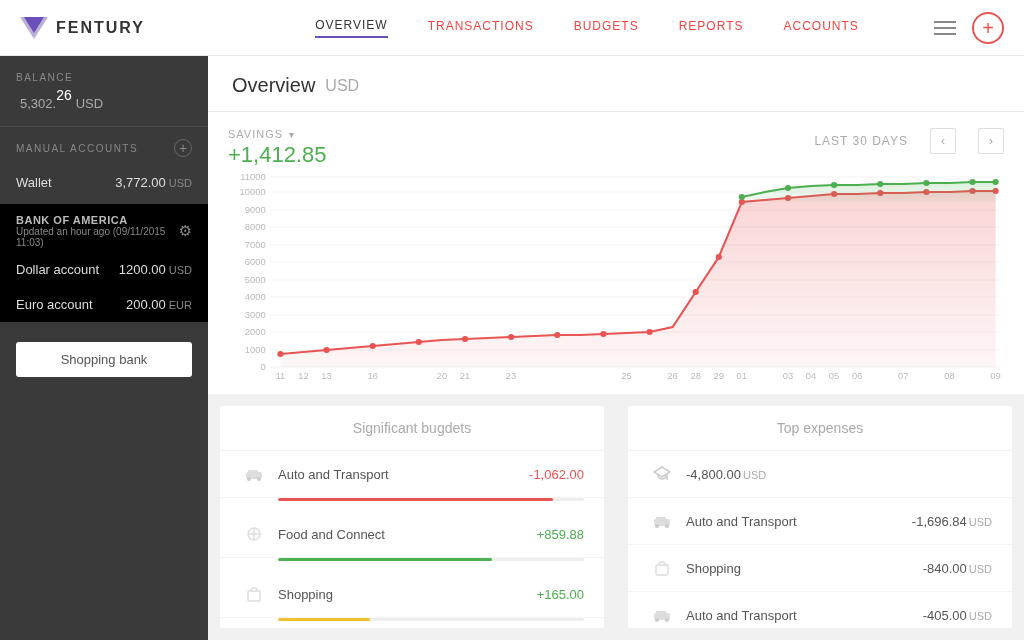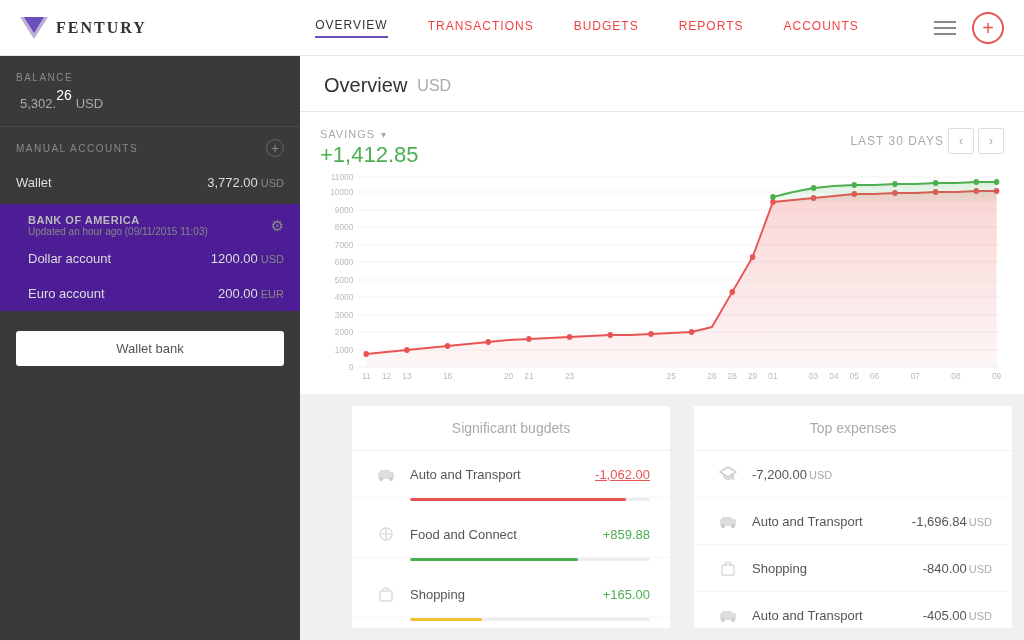--- a/index.html
+++ b/index.html
@@ -23,21 +23,20 @@
     }
     .logo-icon {
       width: 28px;
       height: 22px;
     }
     .logo-text {
       font-size: 16px;
       font-weight: 700;
       letter-spacing: 2px;
       color: #333;
-      font-family: Liberation Serif, serif;
     }
     .nav {
       flex: 1;
       display: flex;
       align-items: center;
       justify-content: center;
       gap: 40px;
     }
     .nav-item {
       font-size: 12px;
@@ -86,21 +85,21 @@
 
     
     .main-layout {
       display: flex;
       flex: 1;
       overflow: hidden;
     }
 
     
     .sidebar {
-      width: 300px;
+      width: 208px;
       background: #3a3a3a;
       flex-shrink: 0;
       display: flex;
       flex-direction: column;
       overflow-y: auto;
     }
     .balance-section {
       padding: 16px 16px 12px;
       border-bottom: 1px solid #4a4a4a;
     }
@@ -160,23 +159,22 @@
     .account-amount {
       font-size: 13px;
       color: #ddd;
     }
     .account-amount .currency {
       font-size: 11px;
       color: #888;
       margin-left: 3px;
     }
     .bank-section {
-      background: #4c1d95;
+      background: #000000;
       margin-top: 4px;
-      padding-left: 12px;
     }
     .bank-header {
       display: flex;
       align-items: center;
       justify-content: space-between;
       padding: 10px 16px 4px;
     }
     .bank-name-group {}
     .bank-name {
       font-size: 11px;
@@ -269,21 +267,21 @@
     }
     .savings-value {
       font-size: 22px;
       font-weight: 400;
       color: #4caf50;
       margin-top: 2px;
     }
     .period-selector {
       display: flex;
       align-items: center;
-      gap: 4px;
+      gap: 22px;
     }
     .period-label {
       font-size: 12px;
       color: #aaa;
       letter-spacing: 1px;
       text-transform: uppercase;
     }
     .period-btn {
       width: 26px;
       height: 26px;
@@ -305,21 +303,20 @@
       position: relative;
     }
 
     
     .bottom-panels {
       display: flex;
       flex: 1;
       gap: 0;
       background: #f0f0f0;
       overflow-y: auto;
-      padding-left: 40px;
     }
     .panel {
       flex: 1;
       background: #fff;
       margin: 12px;
       border-radius: 2px;
       overflow: hidden;
     }
     .panel-header {
       padding: 14px 20px;
@@ -346,21 +343,21 @@
     }
     .panel-row-name {
       flex: 1;
       font-size: 13px;
       color: #555;
     }
     .panel-row-amount {
       font-size: 13px;
       font-weight: 500;
     }
-    .panel-row-amount.negative { color: #e85454; text-decoration: underline; }
+    .panel-row-amount.negative { color: #e85454; }
     .panel-row-amount.positive { color: #4caf50; }
     .progress-bar-row {
       padding: 0 20px 10px 58px;
     }
     .progress-bar {
       height: 3px;
       background: #eee;
       border-radius: 2px;
       overflow: hidden;
     }
@@ -466,21 +463,21 @@
       </div>
       <div class="account-row">
         <span class="account-name">Euro account</span>
         <span class="account-amount">
           <span>200.00</span><span class="currency">EUR</span>
         </span>
       </div>
     </div>
 
     <div class="connect-btn-wrapper">
-      <button class="connect-btn">Wallet bank</button>
+      <button class="connect-btn">Shopping bank</button>
     </div>
   </aside>
 
   <div class="content">
 
     <div class="content-header">
       <span class="page-title">Overview</span>
       <span class="currency-badge">USD</span>
     </div>
 
@@ -668,21 +665,21 @@
 
         <div class="top-exp-row">
           <div class="top-exp-icon">
             <svg width="18" height="16" viewBox="0 0 18 16">
                 <polygon points="9,1 17,6 9,11 1,6" fill="none" stroke="#ccc" stroke-width="1.5"></polygon>
                 <line x1="14" y1="8" x2="14" y2="14" stroke="#ccc" stroke-width="1.5"></line>
                 <path d="M5 9 Q5 13 9 13 Q13 13 13 9" fill="none" stroke="#ccc" stroke-width="1.5"></path>
               </svg>
           </div>
           <span class="top-exp-amount">
-            <span>-7,200.00</span><span class="currency">USD</span>
+            <span>-4,800.00</span><span class="currency">USD</span>
           </span>
         </div>
 
         <div class="top-exp-row">
           <div class="top-exp-icon">
             <svg width="22" height="14" viewBox="0 0 22 14">
                 <rect x="3" y="5" width="16" height="7" rx="2" fill="#ddd"></rect>
                 <rect x="5" y="3" width="10" height="5" rx="1" fill="#ddd"></rect>
                 <circle cx="6" cy="12" r="2" fill="#ccc"></circle>
                 <circle cx="16" cy="12" r="2" fill="#ccc"></circle>

